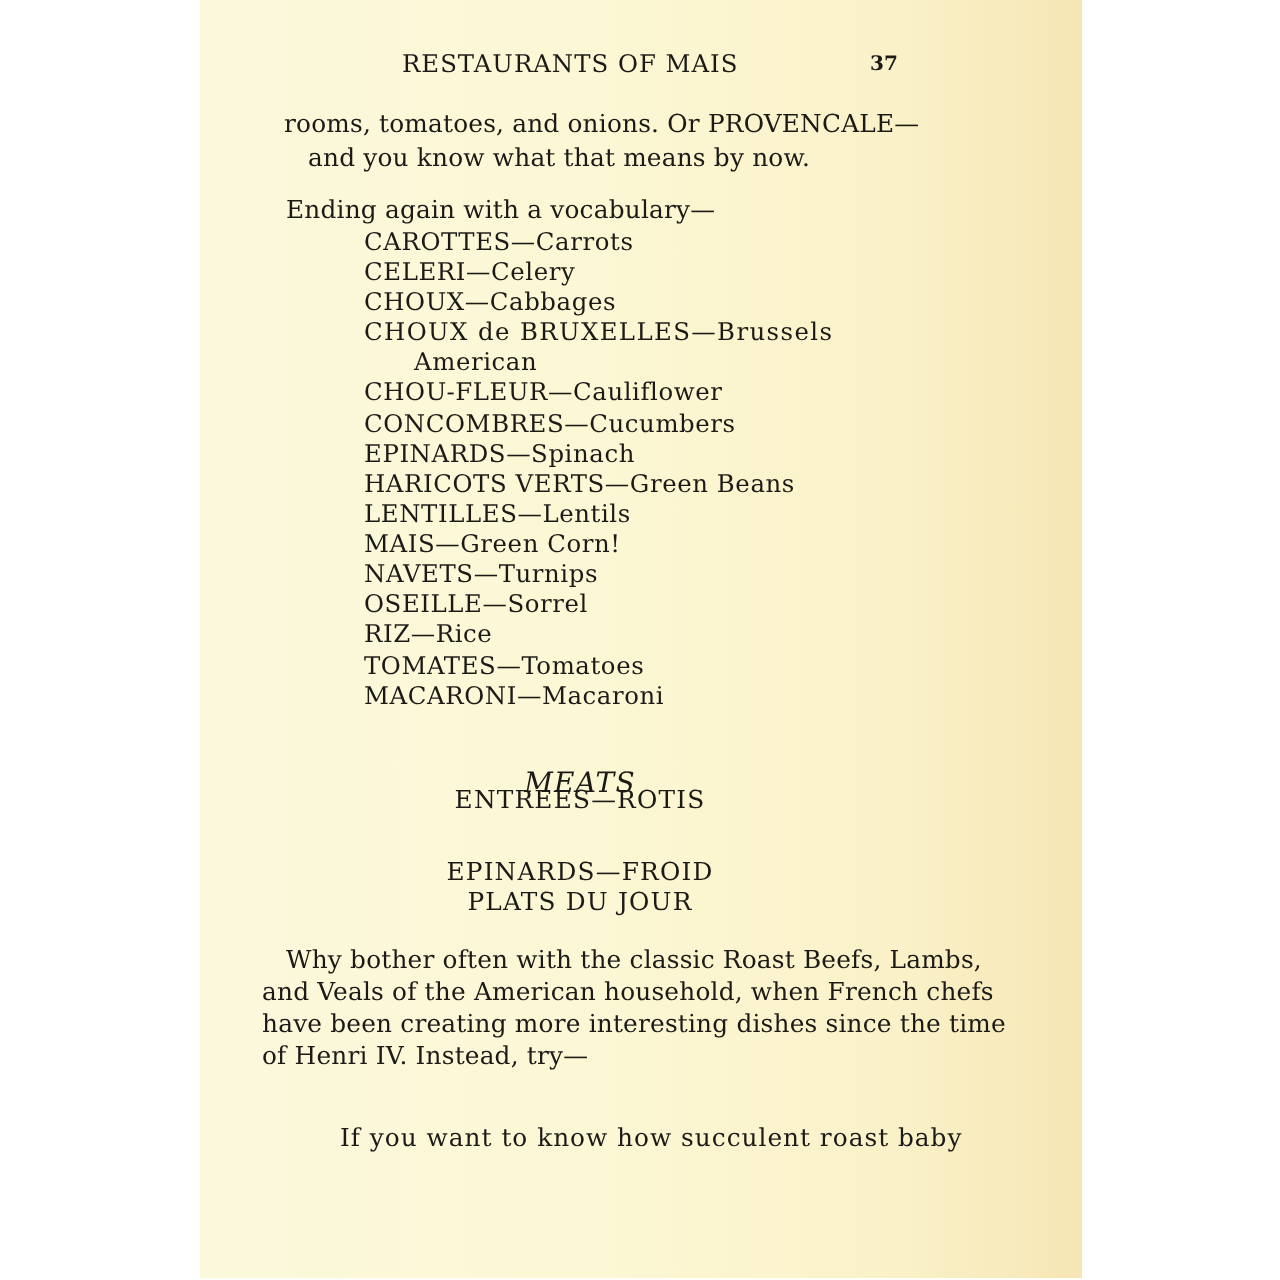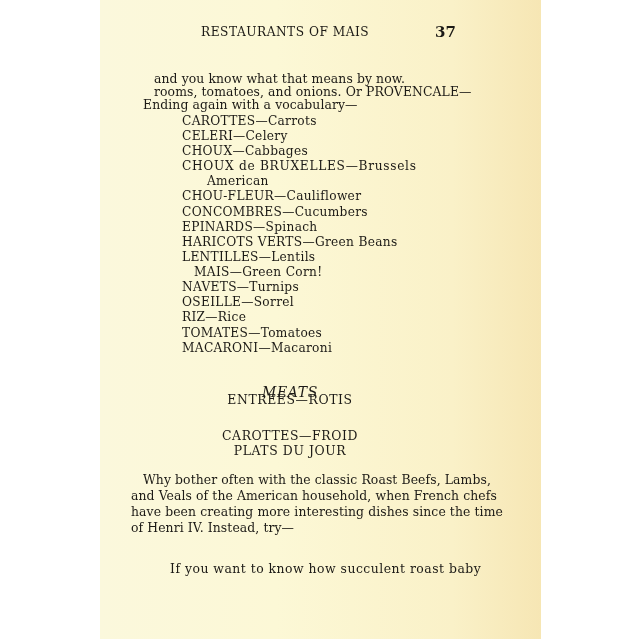--- a/index.html
+++ b/index.html
@@ -25,21 +25,21 @@
     white-space: nowrap;
     font-size: 12.4px;
     line-height: 15px;
     letter-spacing: 0.1px;
   }
   .header {
     font-size: 12.2px;
     letter-spacing: 0.5px;
   }
   .pagenum {
-    font-size: 15px;
+    font-size: 10px;
     font-weight: bold;
   }
   .vocab {
     font-size: 12.2px;
     letter-spacing: 0.3px;
   }
   .meats-title {
     font-style: italic;
     font-size: 14px;
     letter-spacing: 1.2px;
@@ -52,47 +52,47 @@
   .ital { }
 </style>
 </head>
 <body>
 
 <div class="page">
 
   <div class="txt header" style="left:101px; top:25px;">RESTAURANTS OF MAIS</div>
   <div class="txt pagenum" style="left:335px; top:25px;">37</div>
 
-  <div class="txt" style="left:54px; top:54px;margin-top:30px;">rooms, tomatoes, and onions.  Or PROVENCALE—</div>
+  <div class="txt" style="left:42px; top:54px;">rooms, tomatoes, and onions.  Or PROVENCALE—</div>
   <div class="txt" style="left:54px; top:71px;">and you know what that means by now.</div>
 
   <div class="txt" style="left:43px; top:97px;">Ending again with a vocabulary—</div>
 
   <div>
     <div class="txt vocab" style="left:82px; top:114px;">CAROTTES—Carrots</div>
     <div class="txt vocab" style="left:82px; top:129px;">CELERI—Celery</div>
     <div class="txt vocab" style="left:82px; top:144px;">CHOUX—Cabbages</div>
     <div class="txt vocab" style="left:82px; top:159px; letter-spacing:0.7px;">CHOUX de BRUXELLES—Brussels</div>
     <div class="txt vocab" style="left:107px; top:174px;">American</div>
     <div class="txt vocab" style="left:82px; top:189px;">CHOU-FLEUR—Cauliflower</div>
     <div class="txt vocab" style="left:82px; top:205px;">CONCOMBRES—Cucumbers</div>
     <div class="txt vocab" style="left:82px; top:220px;">EPINARDS—Spinach</div>
     <div class="txt vocab" style="left:82px; top:235px;">HARICOTS VERTS—Green Beans</div>
     <div class="txt vocab" style="left:82px; top:250px;">LENTILLES—Lentils</div>
-    <div class="txt vocab" style="left:82px; top:265px;margin-left:12px;">MAIS—Green Corn!</div>
+    <div class="txt vocab" style="left:82px; top:265px;">MAIS—Green Corn!</div>
     <div class="txt vocab" style="left:82px; top:280px;">NAVETS—Turnips</div>
     <div class="txt vocab" style="left:82px; top:295px;">OSEILLE—Sorrel</div>
     <div class="txt vocab" style="left:82px; top:310px;">RIZ—Rice</div>
     <div class="txt vocab" style="left:82px; top:326px;">TOMATES—Tomatoes</div>
     <div class="txt vocab" style="left:82px; top:341px;">MACARONI—Macaroni</div>
   </div>
 
   <div class="txt meats-title centered" style="left:190px; top:385px;">MEATS</div>
   <div class="txt centered" style="left:190px; top:392px;">ENTREES—ROTIS</div>
-  <div class="txt centered" style="left:190px; top:428px;">CAROTTES—FROID</div>
+  <div class="txt centered" style="left:190px; top:428px;">EPINARDS—FROID</div>
   <div class="txt centered" style="left:190px; top:443px;">PLATS DU JOUR</div>
 
   <div class="txt" style="left:31px; top:488px;">and Veals of the American household, when French chefs</div>
   <div class="txt" style="left:43px; top:472px;">Why bother often with the classic Roast Beefs, Lambs,</div>
   <div class="txt" style="left:31px; top:504px;">have been creating more interesting dishes since the time</div>
   <div class="txt" style="left:31px; top:520px;">of Henri IV.   Instead, try—</div>
 
   <div class="txt" style="left:70px; top:561px; letter-spacing:0.5px;"><span>If you want to know how succulent roast </span><span class="ital">baby</span></div>
 
 </div>

